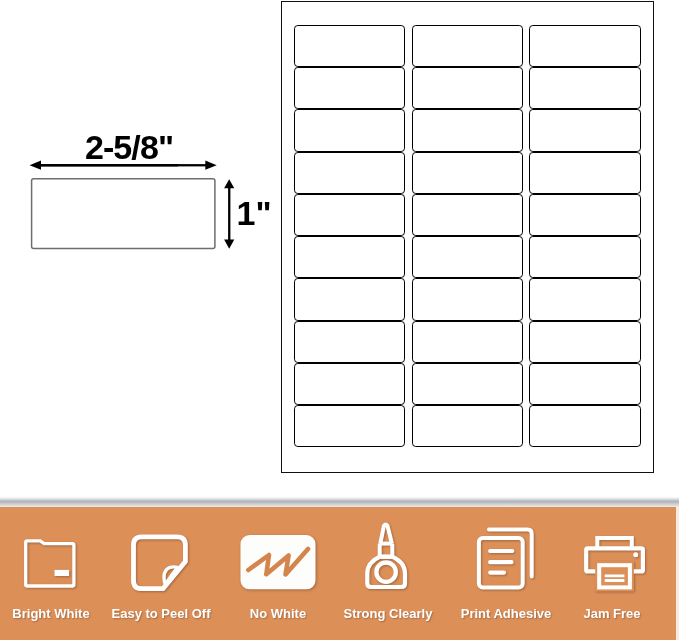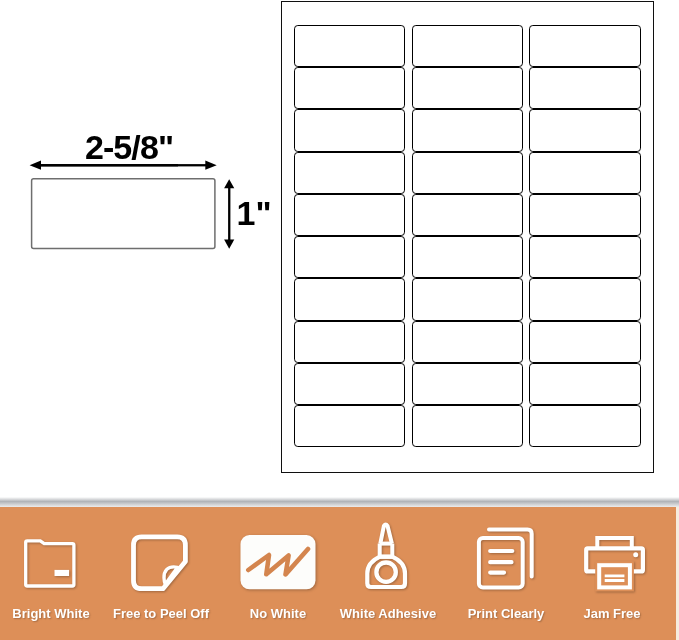--- a/index.html
+++ b/index.html
@@ -85,47 +85,47 @@
   <rect x="54.5" y="569.9" width="14.6" height="6.1" fill="#fff"></rect>
 </svg>
 
 <div class="cap" style="left:-29px">Bright White</div>
 
 <svg class="icon" style="left:125px;top:530px;filter:drop-shadow(1.5px 1.8px 1.2px rgba(0,0,0,0.28))" width="72" height="66" viewBox="125 530 72 66">
   <path d="M 185.4,561.5 V 545 Q 185.4,536.9 177.3,536.9 H 141.6 Q 133.5,536.9 133.5,545 V 580.4 Q 133.5,588.7 141.6,588.7 H 163 Z" fill="none" stroke="#fff" stroke-width="4.8" stroke-linejoin="round"></path>
   <path d="M 177.6,567.3 Q 170.4,565.8 166.8,569.4 Q 163.8,572.6 164.0,577.8 Q 164.1,582.3 165.3,584.3 Z" fill="none" stroke="#fff" stroke-width="3.4" stroke-linejoin="round"></path>
 </svg>
 
-<div class="cap" style="left:81px">Free to Peel Off</div>
+<div class="cap" style="left:81px">Easy to Peel Off</div>
 
 <svg class="icon" style="left:235px;top:530px" width="86" height="66" viewBox="235 530 86 66">
   <rect x="240.5" y="535" width="75" height="54.3" rx="9" fill="#fdfdfb" style="filter:drop-shadow(1.5px 1.8px 1.5px rgba(0,0,0,0.28))"></rect>
   <path d="M 248.3,570 L 269,555 L 266.3,574.3 L 288.6,555.5 L 285.5,574.5 L 308,549" fill="none" stroke="#d4854e" stroke-width="4.6" stroke-linecap="round" stroke-linejoin="round"></path>
 </svg>
 
 <div class="cap" style="left:198px">No White</div>
 
 <svg class="icon" style="left:360px;top:518px;filter:drop-shadow(1.5px 1.8px 1.2px rgba(0,0,0,0.28))" width="56" height="78" viewBox="360 518 56 78">
   <path d="M 380.3,543.6 L 383.9,525.8 Q 385.7,523.2 387.5,525.8 L 391.9,543.6" fill="none" stroke="#fff" stroke-width="4" stroke-linejoin="round"></path>
   <path d="M 379.7,543.6 H 392.3" stroke="#fff" stroke-width="4" fill="none"></path>
   <path d="M 379.7,543.6 V 556.8 M 392.3,543.6 V 556.8" stroke="#fff" stroke-width="4" fill="none"></path>
   <path d="M 379.7,556.8 H 392.3" stroke="#fff" stroke-width="4" fill="none"></path>
   <path d="M 380,556.6 C 372,560.2 367.3,566 367.3,573.5 L 367.3,583.2 Q 367.3,587 371.1,587 L 401.2,587 Q 405,587 405,583.2 L 405,573.5 C 405,566 400.3,560.2 392.2,556.6 Z" fill="none" stroke="#fff" stroke-width="4.2" stroke-linejoin="round"></path>
   <circle cx="386.1" cy="572.2" r="9.7" fill="none" stroke="#fff" stroke-width="4.3"></circle>
 </svg>
 
-<div class="cap" style="left:308px">White Adhesive</div>
+<div class="cap" style="left:308px">Strong Clearly</div>
 
 <svg class="icon" style="left:470px;top:524px;filter:drop-shadow(1.5px 1.8px 1.2px rgba(0,0,0,0.28))" width="70" height="72" viewBox="470 524 70 72">
   <path d="M 489,529.6 H 527.5 Q 531.7,529.6 531.7,533.8 V 576.5" fill="none" stroke="#fff" stroke-width="4" stroke-linecap="round"></path>
   <rect x="478.9" y="537.9" width="43.8" height="49.5" rx="4" fill="none" stroke="#fff" stroke-width="4"></rect>
   <path d="M 490.2,551 H 512.3 M 490.2,562.2 H 511.5 M 490.2,572.6 H 504" stroke="#fff" stroke-width="4.2" stroke-linecap="round" fill="none"></path>
 </svg>
 
-<div class="cap" style="left:426px">Print Clearly</div>
+<div class="cap" style="left:426px">Print Adhesive</div>
 
 <svg class="icon" style="left:580px;top:530px;filter:drop-shadow(1.5px 1.8px 1.2px rgba(0,0,0,0.28))" width="70" height="66" viewBox="580 530 70 66">
   <path d="M 597.3,549 V 538 H 631.8 V 549" fill="none" stroke="#fff" stroke-width="4"></path>
   <rect x="586.2" y="548.4" width="56.7" height="23" rx="1.5" fill="none" stroke="#fff" stroke-width="4.2"></rect>
   <circle cx="635.7" cy="554.7" r="2.5" fill="#fff"></circle>
   <rect x="595.2" y="561.2" width="38.7" height="30.2" fill="#dd8f58"></rect>
   <rect x="599.2" y="565.2" width="30.7" height="22.2" fill="none" stroke="#fff" stroke-width="4"></rect>
   <path d="M 604.7,575.8 H 624.4 M 604.7,580.5 H 624.4" stroke="#fff" stroke-width="2.8" fill="none"></path>
 </svg>
 

